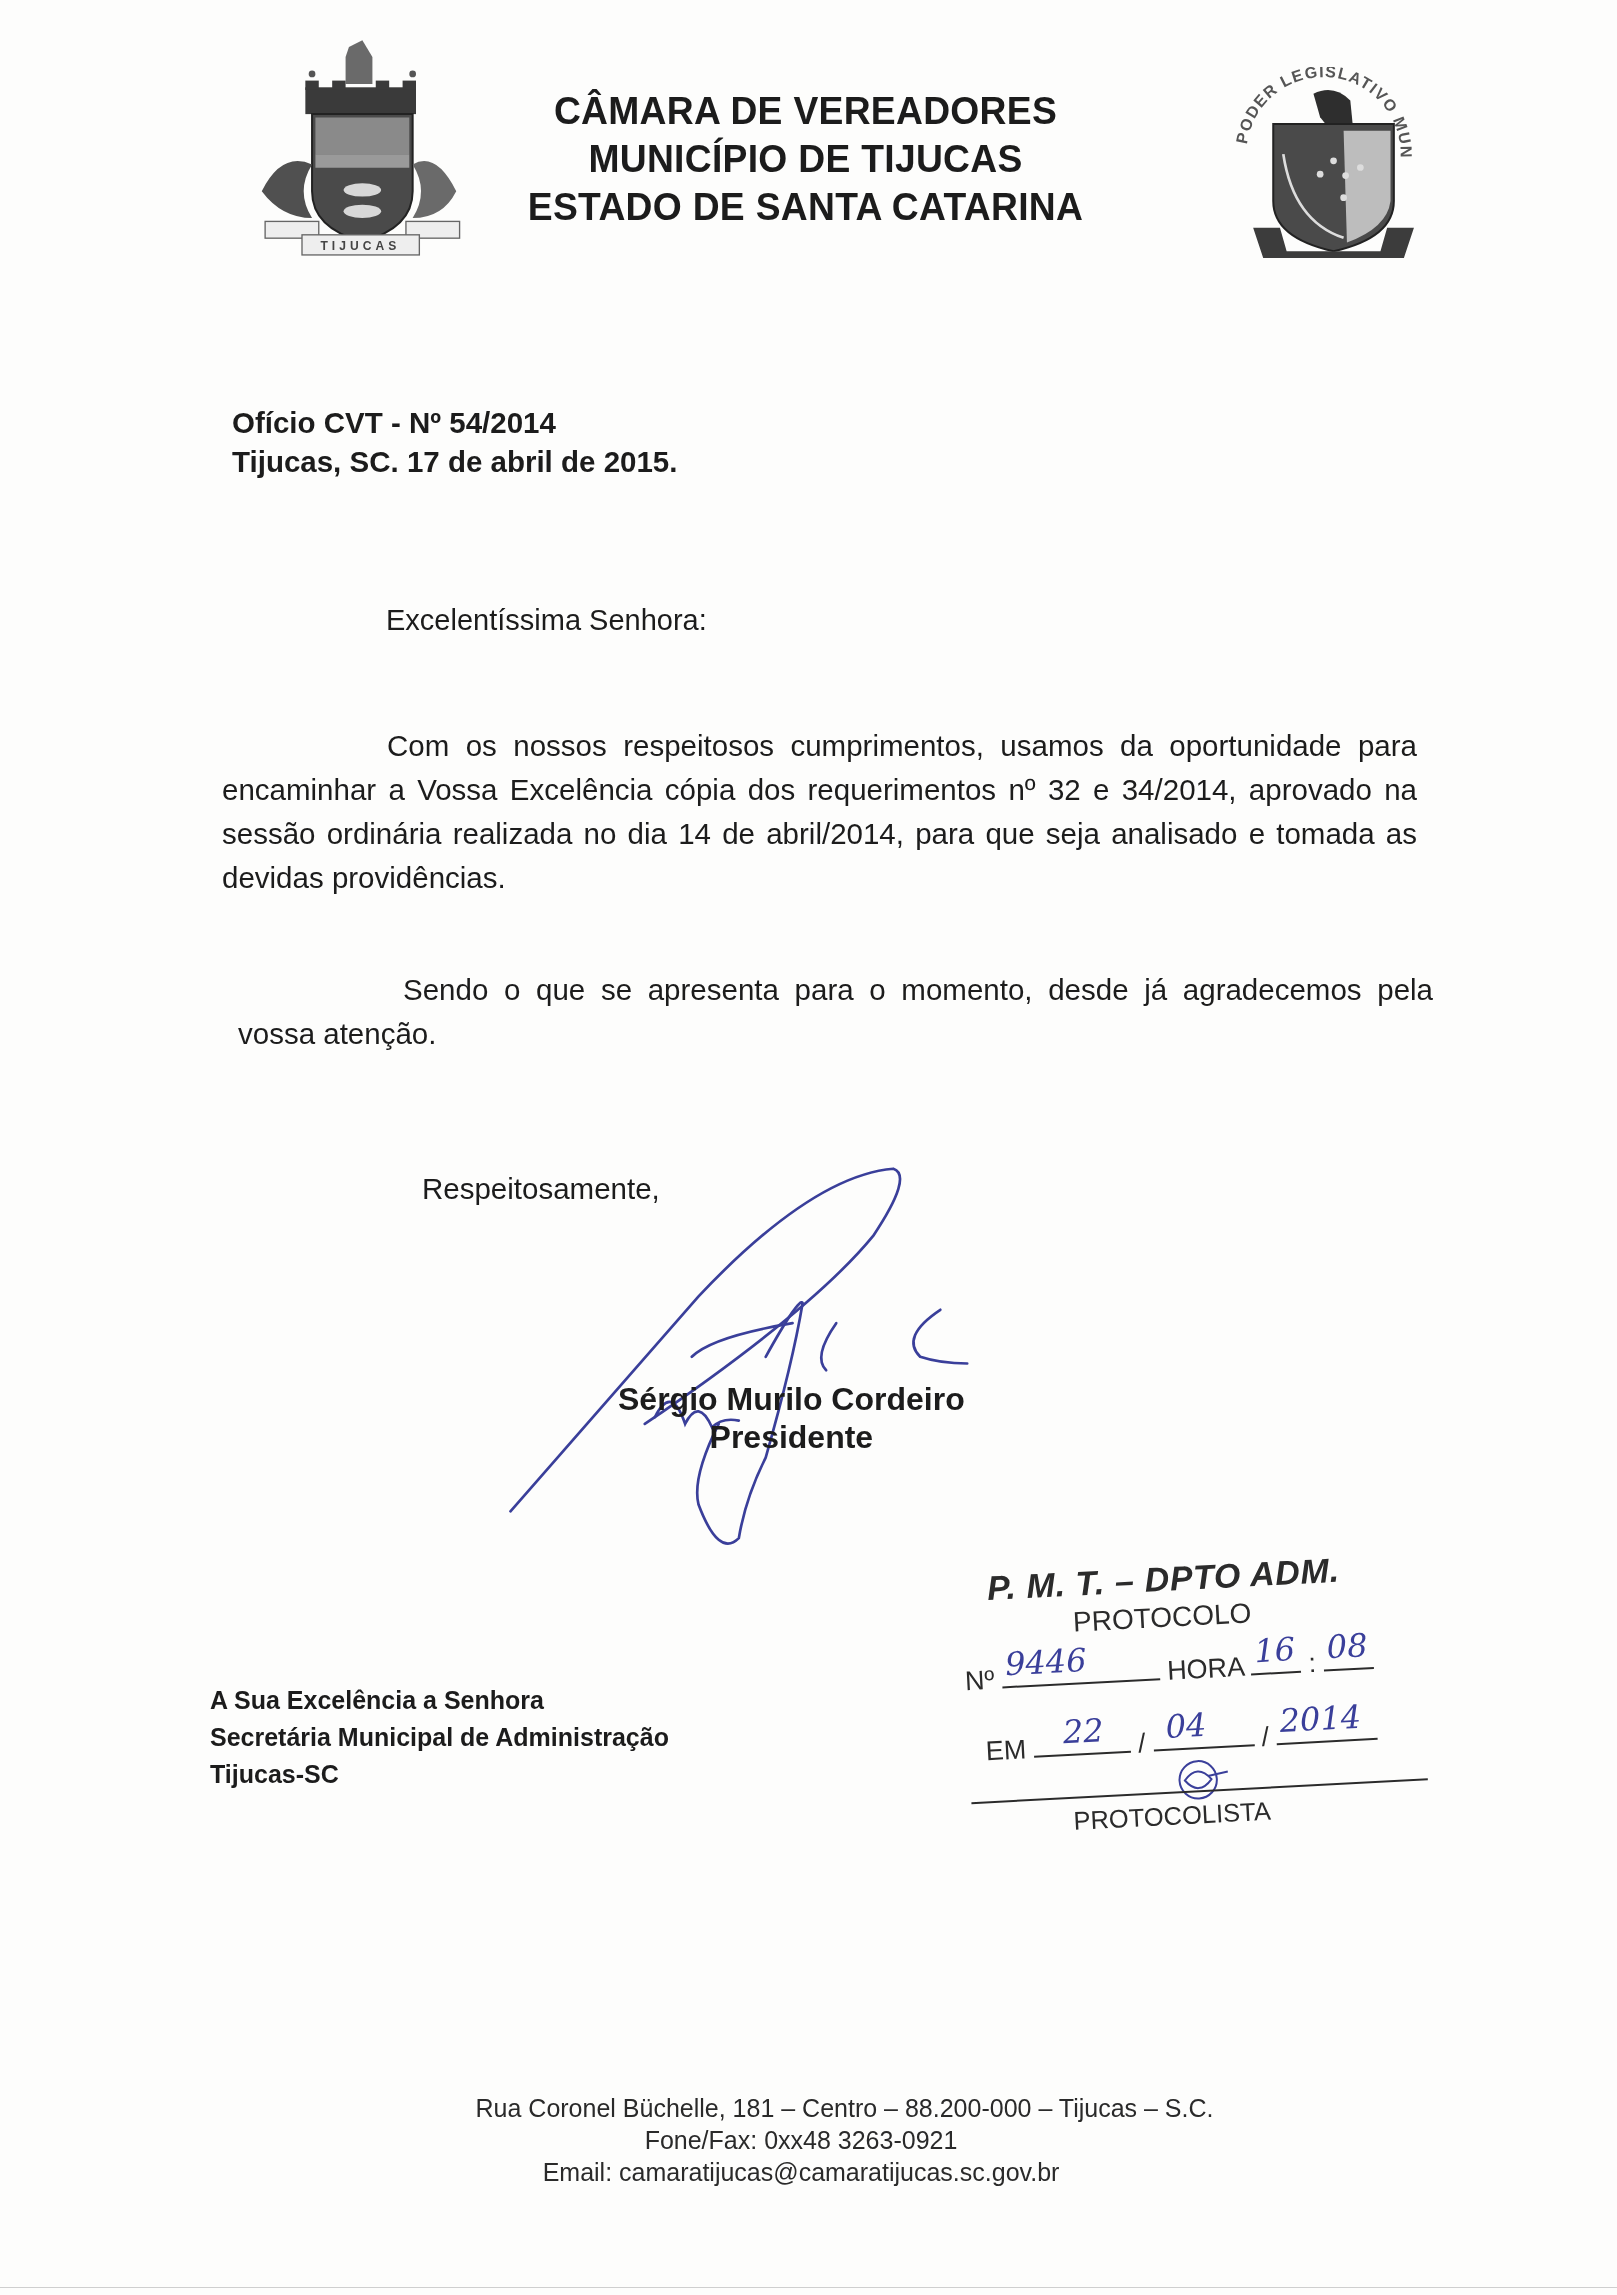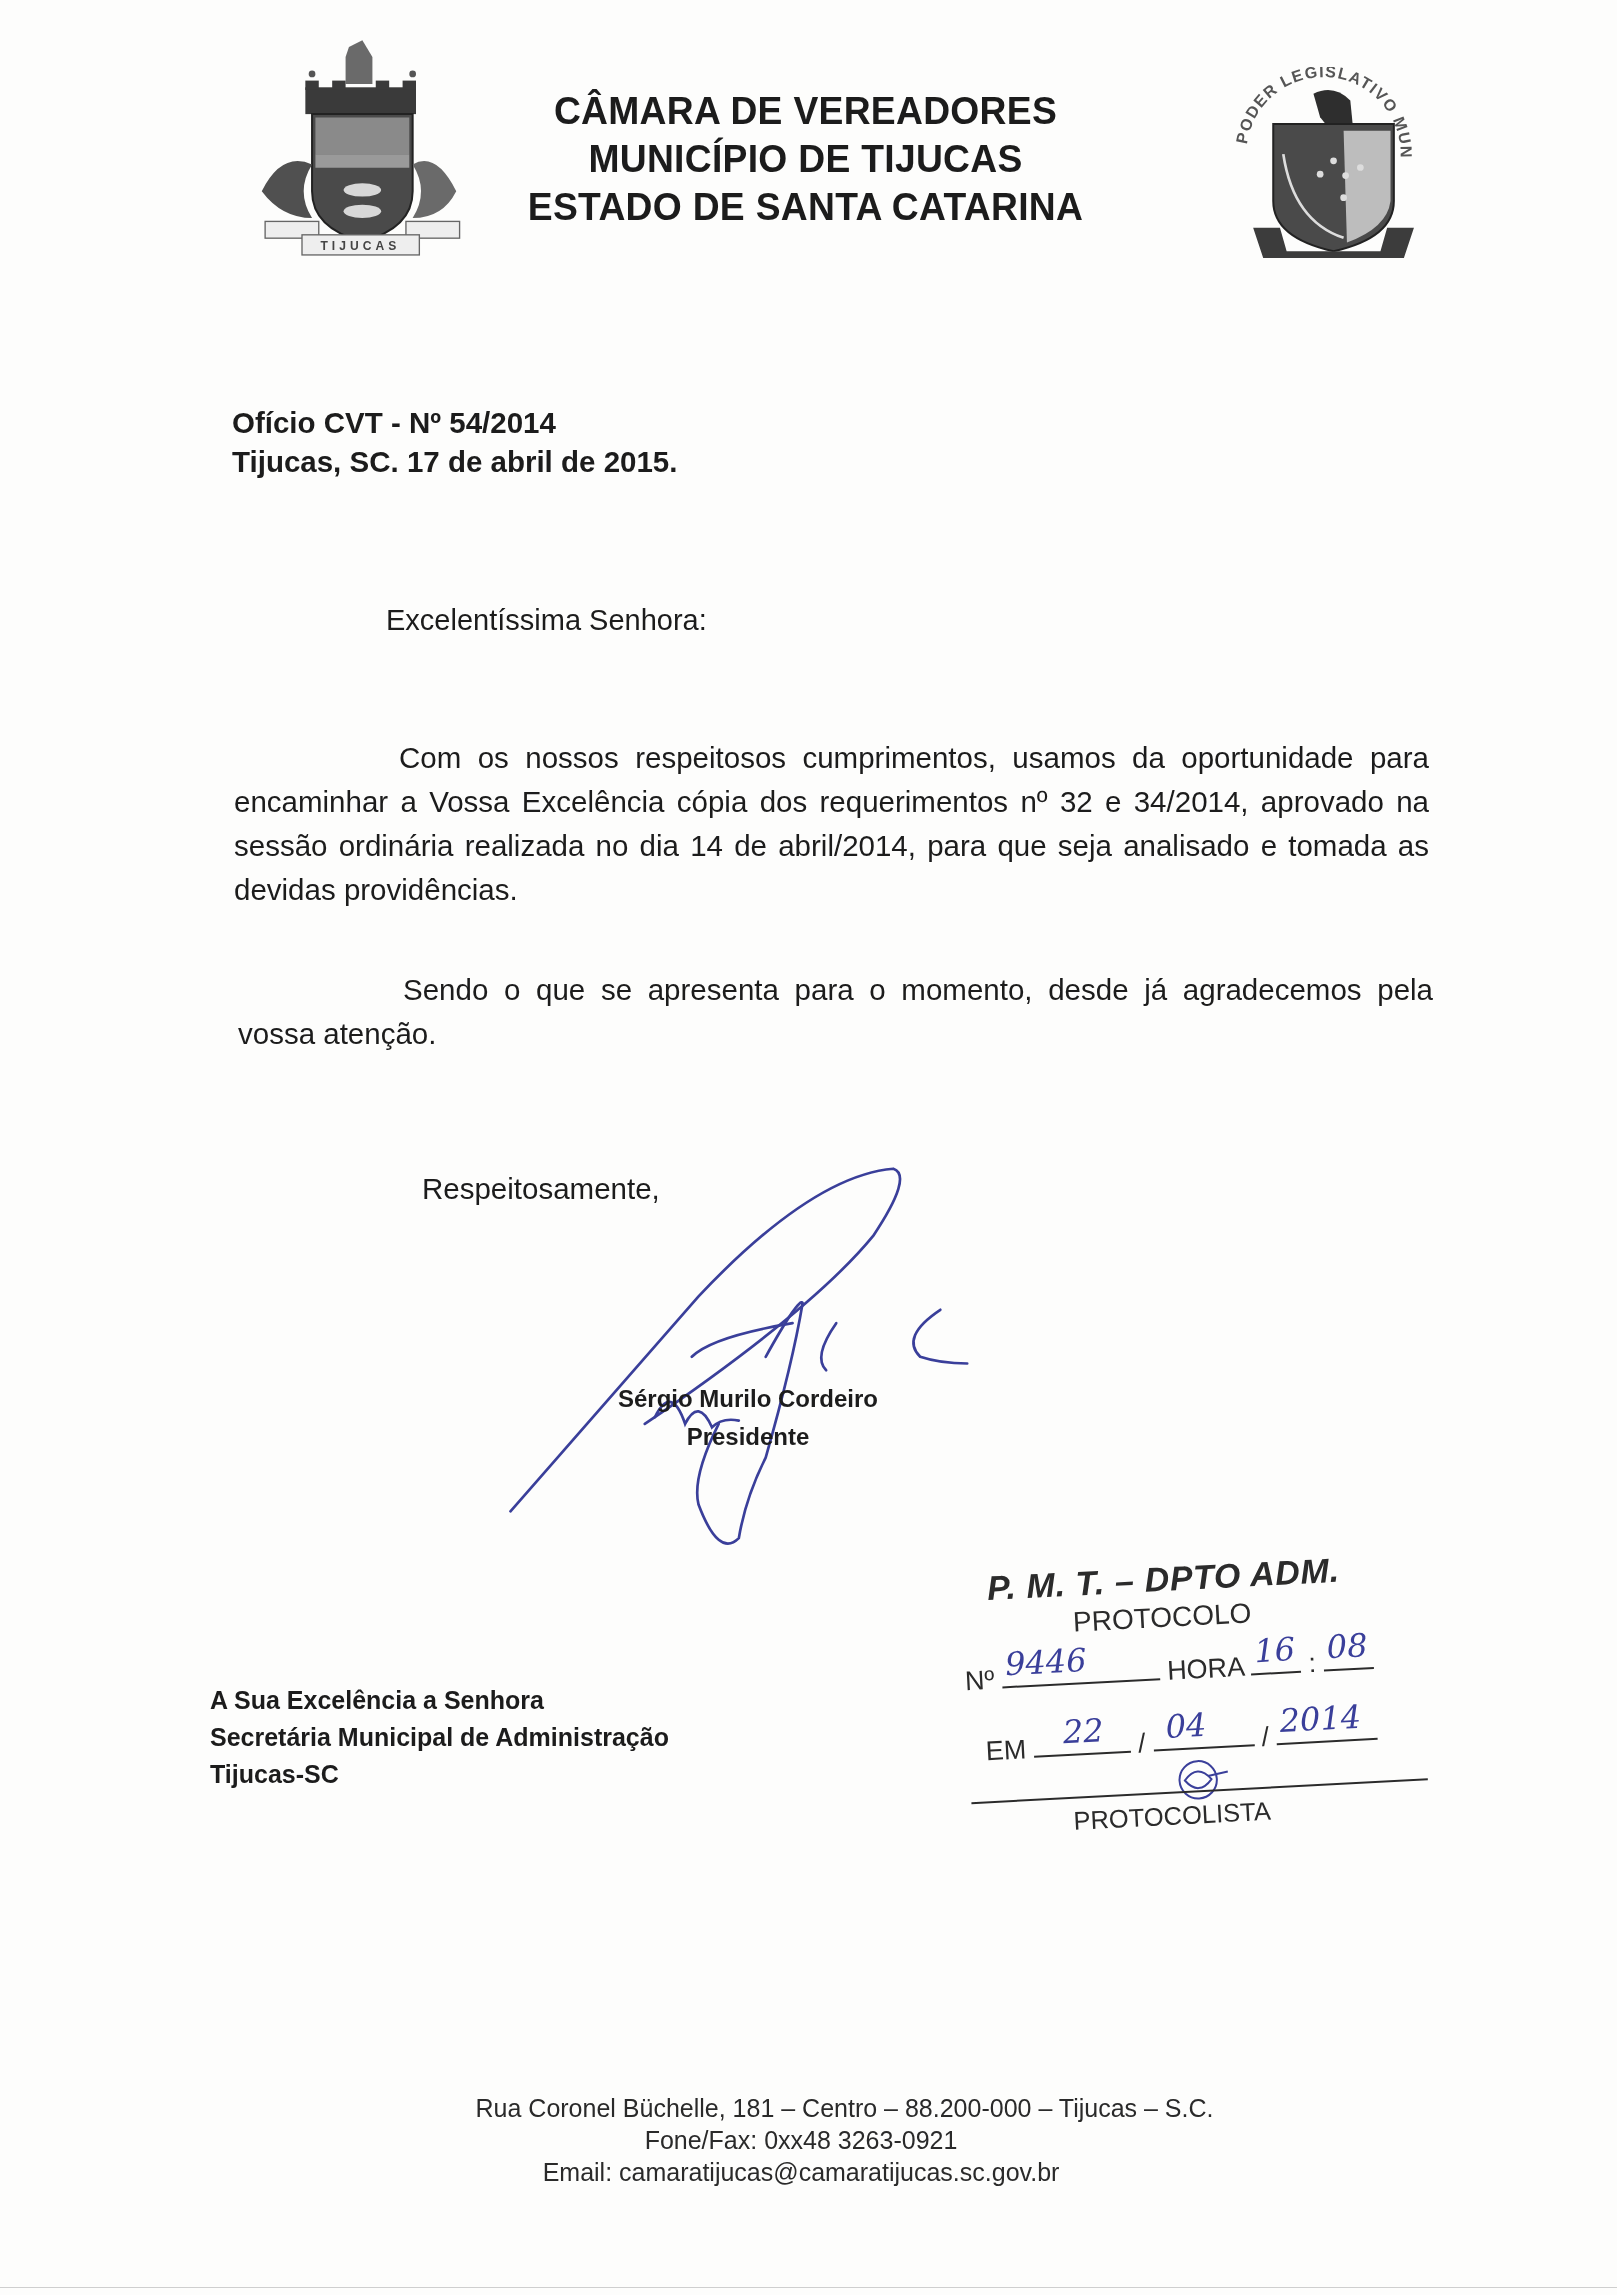--- a/index.html
+++ b/index.html
@@ -32,21 +32,21 @@
     font-size: 29.5px; line-height: 44px;
     text-align: justify; text-indent: 165px;
   }
   .p1 { top: 724px; }
   .p2 { top: 952px; }
 
   .closing { left: 377px; top: 1172px; font-size: 29.5px; margin-left: 45px; }
 
   .signer {
     left: 618px; top: 1380px; text-align: center;
-    font-weight: bold; font-size: 24px; line-height: 38px;
+    font-weight: bold; font-size: 32px; line-height: 38px;
   }
 
   .signature { left: 497px; top: 1162px; width: 618px; height: 403px; }
 
   .recipient {
     left: 210px; top: 1682px;
     font-weight: bold; font-size: 25px; line-height: 37px;
   }
 
   
@@ -135,21 +135,21 @@
   </svg>
 </div>
 
 <div class="abs oficio">
   <div>Ofício CVT - Nº 54/2014</div>
   <div>Tijucas, SC. 17 de abril de 2015.</div>
 </div>
 
 <div class="abs greeting">Excelentíssima Senhora:</div>
 
-<p class="abs body-para p1" style="margin:12px">Com os nossos respeitosos cumprimentos, usamos da oportunidade para encaminhar a Vossa Excelência cópia dos requerimentos nº 32 e 34/2014, aprovado na sessão ordinária realizada no dia 14 de abril/2014, para que seja analisado e tomada as devidas providências.</p>
+<p class="abs body-para p1" style="margin:0">Com os nossos respeitosos cumprimentos, usamos da oportunidade para encaminhar a Vossa Excelência cópia dos requerimentos nº 32 e 34/2014, aprovado na sessão ordinária realizada no dia 14 de abril/2014, para que seja analisado e tomada as devidas providências.</p>
 <p class="abs body-para p2" style="margin:16px">Sendo o que se apresenta para o momento, desde já agradecemos pela vossa atenção.</p>
 
 <div class="abs closing">Respeitosamente,</div>
 
 <div class="abs signature">
   <svg width="618" height="403" viewBox="0 0 920 600" fill="none" stroke="#3a3f9a" stroke-width="4" stroke-linecap="round">
     <path d="M20 520 L300 200 Q470 20 590 10 Q620 20 560 110 Q470 220 220 390"></path>
     <path d="M290 290 Q320 260 440 240"></path>
     <path d="M235 380 Q260 330 280 390 Q300 350 320 395 Q335 380 360 385"></path>
     <path d="M400 290 Q450 200 455 210 Q440 300 400 440 Q370 500 360 560 Q330 590 300 510 Q290 470 330 390"></path>

